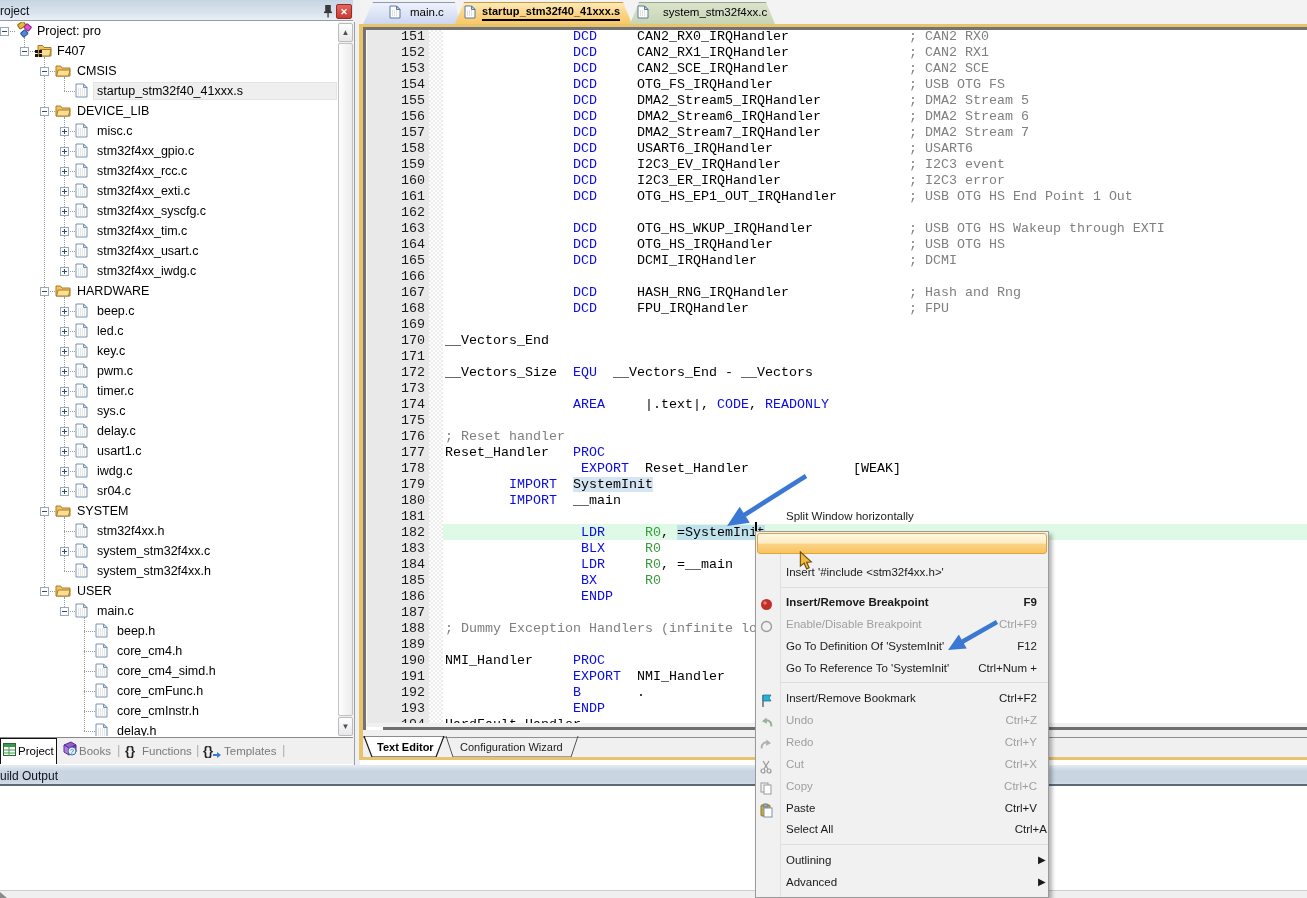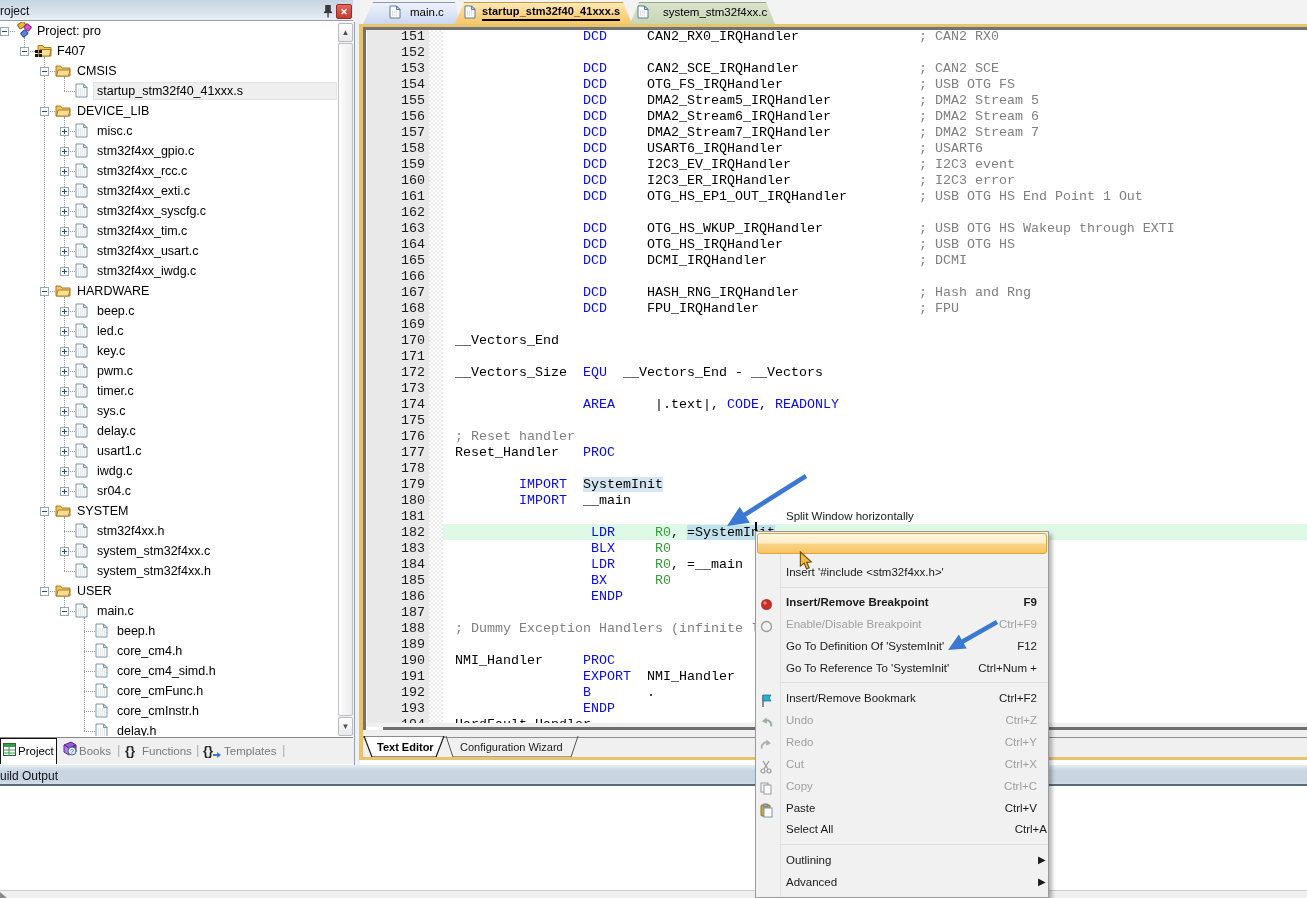--- a/index.html
+++ b/index.html
@@ -23,21 +23,21 @@
 .etab { position:absolute; top:2px; height:22px; font-size:13px; }
 #edframe_y { position:absolute; left:359px; top:24px; width:948px; height:3px; background:#e7c46c; }
 #edframe_yl { position:absolute; left:359px; top:24px; width:4px; height:736px; background:#e7c46c; }
 #edframe_yb { position:absolute; left:359px; top:757px; width:948px; height:3px; background:#e7c46c; }
 #eddark { position:absolute; left:363px; top:27px; width:944px; height:3px; background:#737373; }
 #eddark_l { position:absolute; left:363px; top:27px; width:3px; height:705px; background:#737373; }
 #edbody { position:absolute; left:366px; top:30px; width:941px; height:693px; background:#fff; overflow:hidden; }
 #gutter { position:absolute; left:367px; top:30px; width:62px; height:693px; background:#e9e9e9; }
 #fold { position:absolute; left:429px; top:30px; width:14px; height:693px; background:#fff; background-image:linear-gradient(45deg,#ececec 25%,transparent 25%,transparent 75%,#ececec 75%),linear-gradient(45deg,#ececec 25%,transparent 25%,transparent 75%,#ececec 75%); background-size:4px 4px; background-position:0 0,2px 2px; }
 .gn { position:absolute; left:367px; width:58px; text-align:right; font-family:"Liberation Mono",monospace; font-size:13.333px; line-height:16px; color:#1a1a1a; }
-.cl { position:absolute; left:445px; font-family:"Liberation Mono",monospace; font-size:13.333px; line-height:16px; color:#000; white-space:pre;margin-left:10px; }
+.cl { position:absolute; left:445px; font-family:"Liberation Mono",monospace; font-size:13.333px; line-height:16px; color:#000; white-space:pre; }
 .cl i { font-style:normal; color:#0a0ae6; }
 .cl u { text-decoration:none; color:#7f7f7f; }
 .cl g { color:#3c9b3c; }
 .wh { background:#d5e6f2; }
 .sel { background:#bfe2ec; }
 #grow { position:absolute; left:443px; top:524px; width:864px; height:16px; background:#defae7; }
 
 
 
 #bobar { position:absolute; left:0; top:765px; width:1307px; height:21px;
@@ -489,20 +489,21 @@
     <div id="eddark_l"></div>
 <div id="edbody"></div>
 <div id="gutter"></div>
     <div id="fold"></div>
 <div id="grow"></div>
 <div id="codeclip" style="position:absolute;left:366px;top:30px;width:941px;height:693px;overflow:hidden">
 <div style="position:absolute;left:-366px;top:-30px;width:1307px;height:898px">
 <div class="gn" style="top:29px">151</div>
 <pre class="cl" style="top:29px">                <i>DCD</i>     CAN2_RX0_IRQHandler               <u>; CAN2 RX0</u></pre>
 <div class="gn" style="top:45px">152</div>
+<pre class="cl" style="top:45px">                <i>DCD</i>     CAN2_RX1_IRQHandler               <u>; CAN2 RX1</u></pre>
 <div class="gn" style="top:61px">153</div>
 <pre class="cl" style="top:61px">                <i>DCD</i>     CAN2_SCE_IRQHandler               <u>; CAN2 SCE</u></pre>
 <div class="gn" style="top:77px">154</div>
 <pre class="cl" style="top:77px">                <i>DCD</i>     OTG_FS_IRQHandler                 <u>; USB OTG FS</u></pre>
 <div class="gn" style="top:93px">155</div>
 <pre class="cl" style="top:93px">                <i>DCD</i>     DMA2_Stream5_IRQHandler           <u>; DMA2 Stream 5</u></pre>
 <div class="gn" style="top:109px">156</div>
 <pre class="cl" style="top:109px">                <i>DCD</i>     DMA2_Stream6_IRQHandler           <u>; DMA2 Stream 6</u></pre>
 <div class="gn" style="top:125px">157</div>
 <pre class="cl" style="top:125px">                <i>DCD</i>     DMA2_Stream7_IRQHandler           <u>; DMA2 Stream 7</u></pre>
@@ -534,20 +535,21 @@
 <pre class="cl" style="top:365px">__Vectors_Size  <i>EQU</i>  __Vectors_End - __Vectors</pre>
 <div class="gn" style="top:381px">173</div>
 <div class="gn" style="top:397px">174</div>
 <pre class="cl" style="top:397px">                <i>AREA</i>     |.text|, <i>CODE</i>, <i>READONLY</i></pre>
 <div class="gn" style="top:413px">175</div>
 <div class="gn" style="top:429px">176</div>
 <pre class="cl" style="top:429px"><u>; Reset handler</u></pre>
 <div class="gn" style="top:445px">177</div>
 <pre class="cl" style="top:445px">Reset_Handler   <i>PROC</i></pre>
 <div class="gn" style="top:461px">178</div>
+<pre class="cl" style="top:461px">                 <i>EXPORT</i>  Reset_Handler             [WEAK]</pre>
 <div class="gn" style="top:477px">179</div>
 <pre class="cl" style="top:477px">        <i>IMPORT</i>  <span class="wh">SystemInit</span></pre>
 <div class="gn" style="top:493px">180</div>
 <pre class="cl" style="top:493px">        <i>IMPORT</i>  __main</pre>
 <div class="gn" style="top:509px">181</div>
 <div class="gn" style="top:525px">182</div>
 <pre class="cl" style="top:525px">                 <i>LDR</i>     <g>R0</g>, <span class="sel">=SystemInit</span></pre>
 <div class="gn" style="top:541px">183</div>
 <pre class="cl" style="top:541px">                 <i>BLX</i>     <g>R0</g></pre>
 <div class="gn" style="top:557px">184</div>

